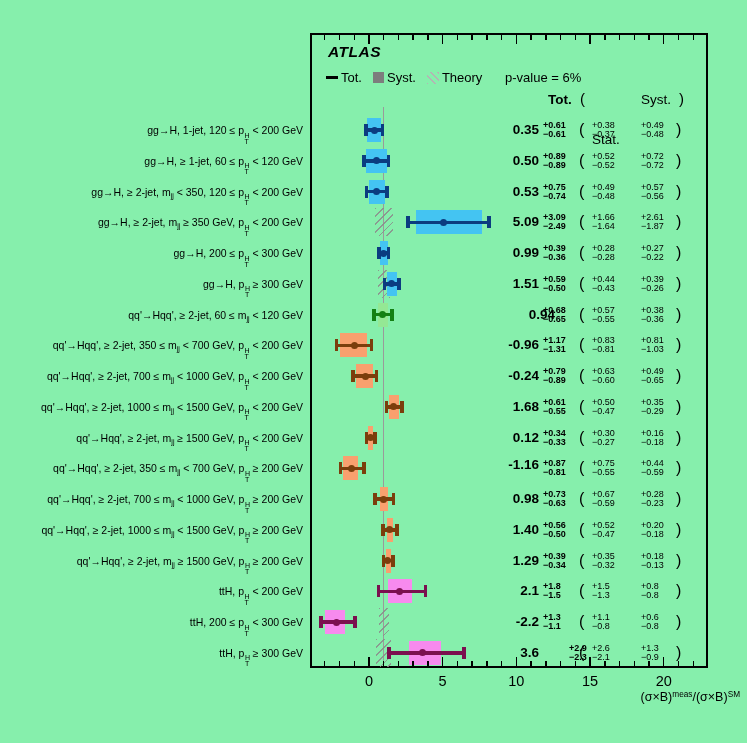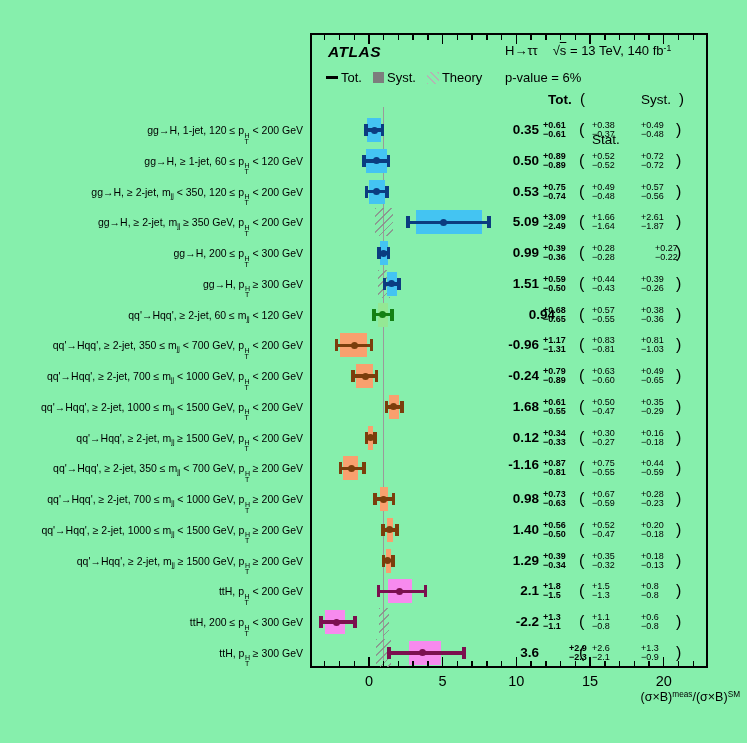--- a/index.html
+++ b/index.html
@@ -51,24 +51,20 @@
   .paren { position:absolute; font-size:16px; line-height:20px; }
 </style>
 </head>
 <body>
 
 <div class="fig">
   <div class="canvas" id="canvas">
     <div class="frame"></div>
 
     <div class="h-atlas">ATLAS</div>
-    <div class="h-right1">
-      <span>H→ττ</span>
-      <span>√<span class="ovl">s</span> = 13 TeV, 140 fb<sup>-1</sup></span>
-    </div>
 
     <div class="legend">
       <span class="leg-item">
         <span class="leg-tot"></span>
         <span>Tot.</span>
       </span>
       <span class="leg-item">
         <span class="leg-syst"></span>
         <span>Syst.</span>
       </span>
@@ -159,21 +155,21 @@
         </span> &lt; 300 GeV</div>
       <div class="sysbox" style="left: 380.313px; top: 208px; width: 7.22296px; background: rgb(68, 196, 242);"></div>
       <div class="ebar" style="left: 378.25px; top: 218.25px; width: 11.0556px; background: rgb(11, 60, 128);"></div>
       <div class="ecap" style="left: 377.25px; top: 214px; background: rgb(11, 60, 128);"></div>
       <div class="ecap" style="left: 386.805px; top: 214px; background: rgb(11, 60, 128);"></div>
       <div class="mark" style="left: 380.056px; top: 216.5px; background: rgb(11, 60, 128);"></div>
       <div class="val" style="left: 493px; top: 211px;">0.99</div>
       <div class="stack b" style="left: 543px; top: 211px;">+0.39<br>−0.36</div>
       <div class="paren" style="left: 579px; top: 210px;">(</div>
       <div class="stack" style="left: 592px; top: 211px;">+0.28<br>−0.28</div>
-      <div class="stack" style="left: 641px; top: 211px; margin-left: 14px;">+0.27<br>−0.22</div>
+      <div class="stack" style="left: 641px; top: 211px;">+0.27<br>−0.22</div>
       <div class="paren" style="left: 676px; top: 210px;">)</div>
       <div class="rowlabel" style="top: 243.75px;">gg→H, p<span class="stk">
           <span>H</span>
           <span>T</span>
         </span> ≥ 300 GeV</div>
       <div class="sysbox" style="left: 387.389px; top: 238.75px; width: 9.58148px; background: rgb(68, 196, 242);"></div>
       <div class="ebar" style="left: 383.851px; top: 249px; width: 16.0674px; background: rgb(11, 60, 128);"></div>
       <div class="ecap" style="left: 382.851px; top: 244.75px; background: rgb(11, 60, 128);"></div>
       <div class="ecap" style="left: 397.419px; top: 244.75px; background: rgb(11, 60, 128);"></div>
       <div class="mark" style="left: 387.721px; top: 247.25px; background: rgb(11, 60, 128);"></div>

